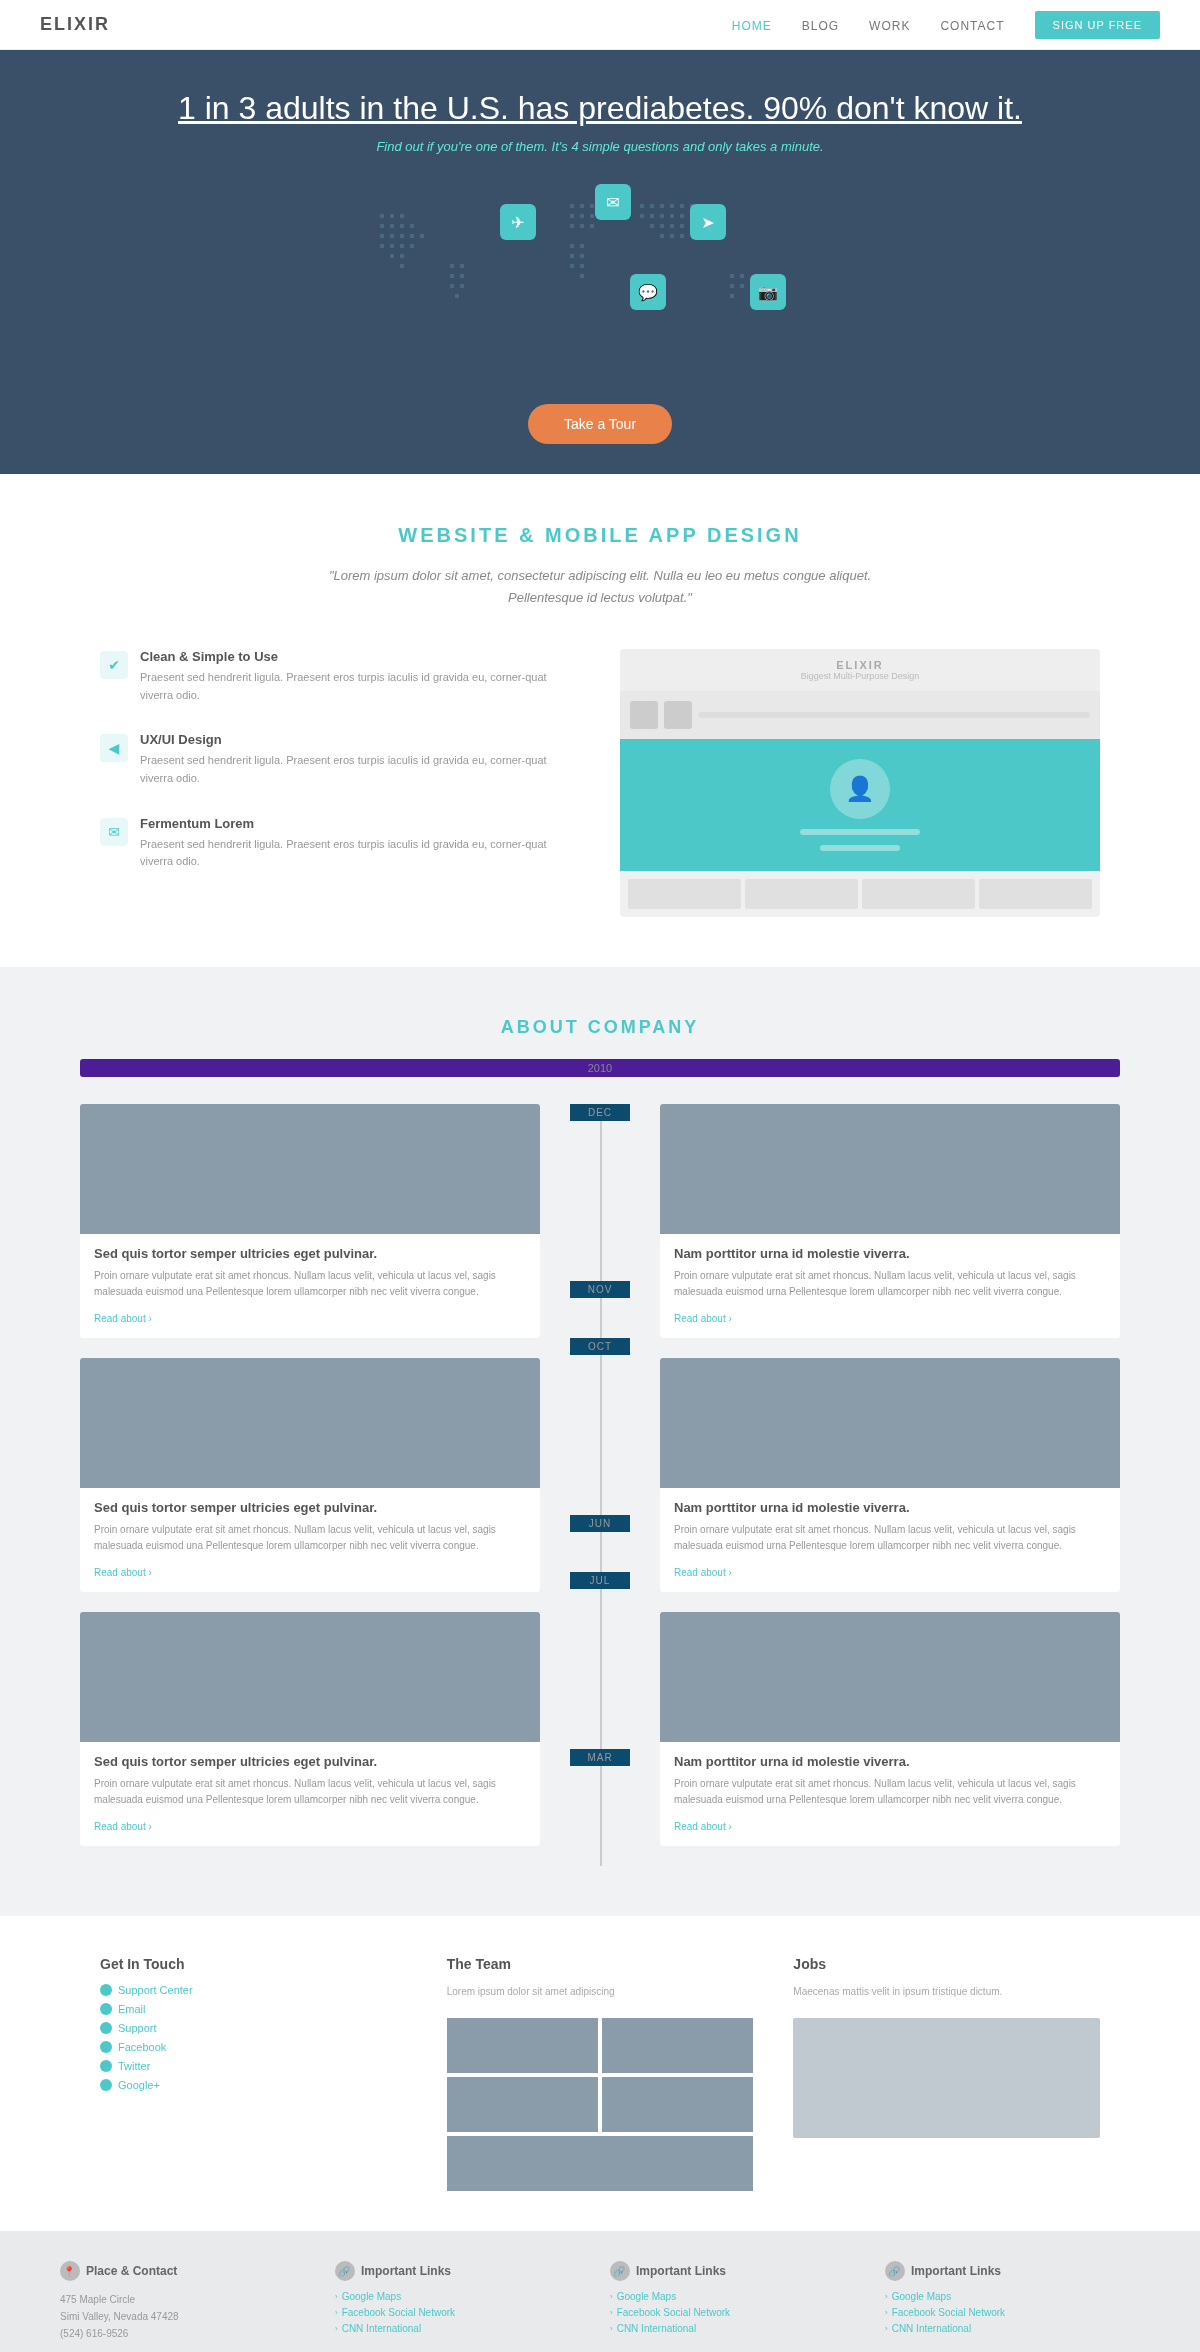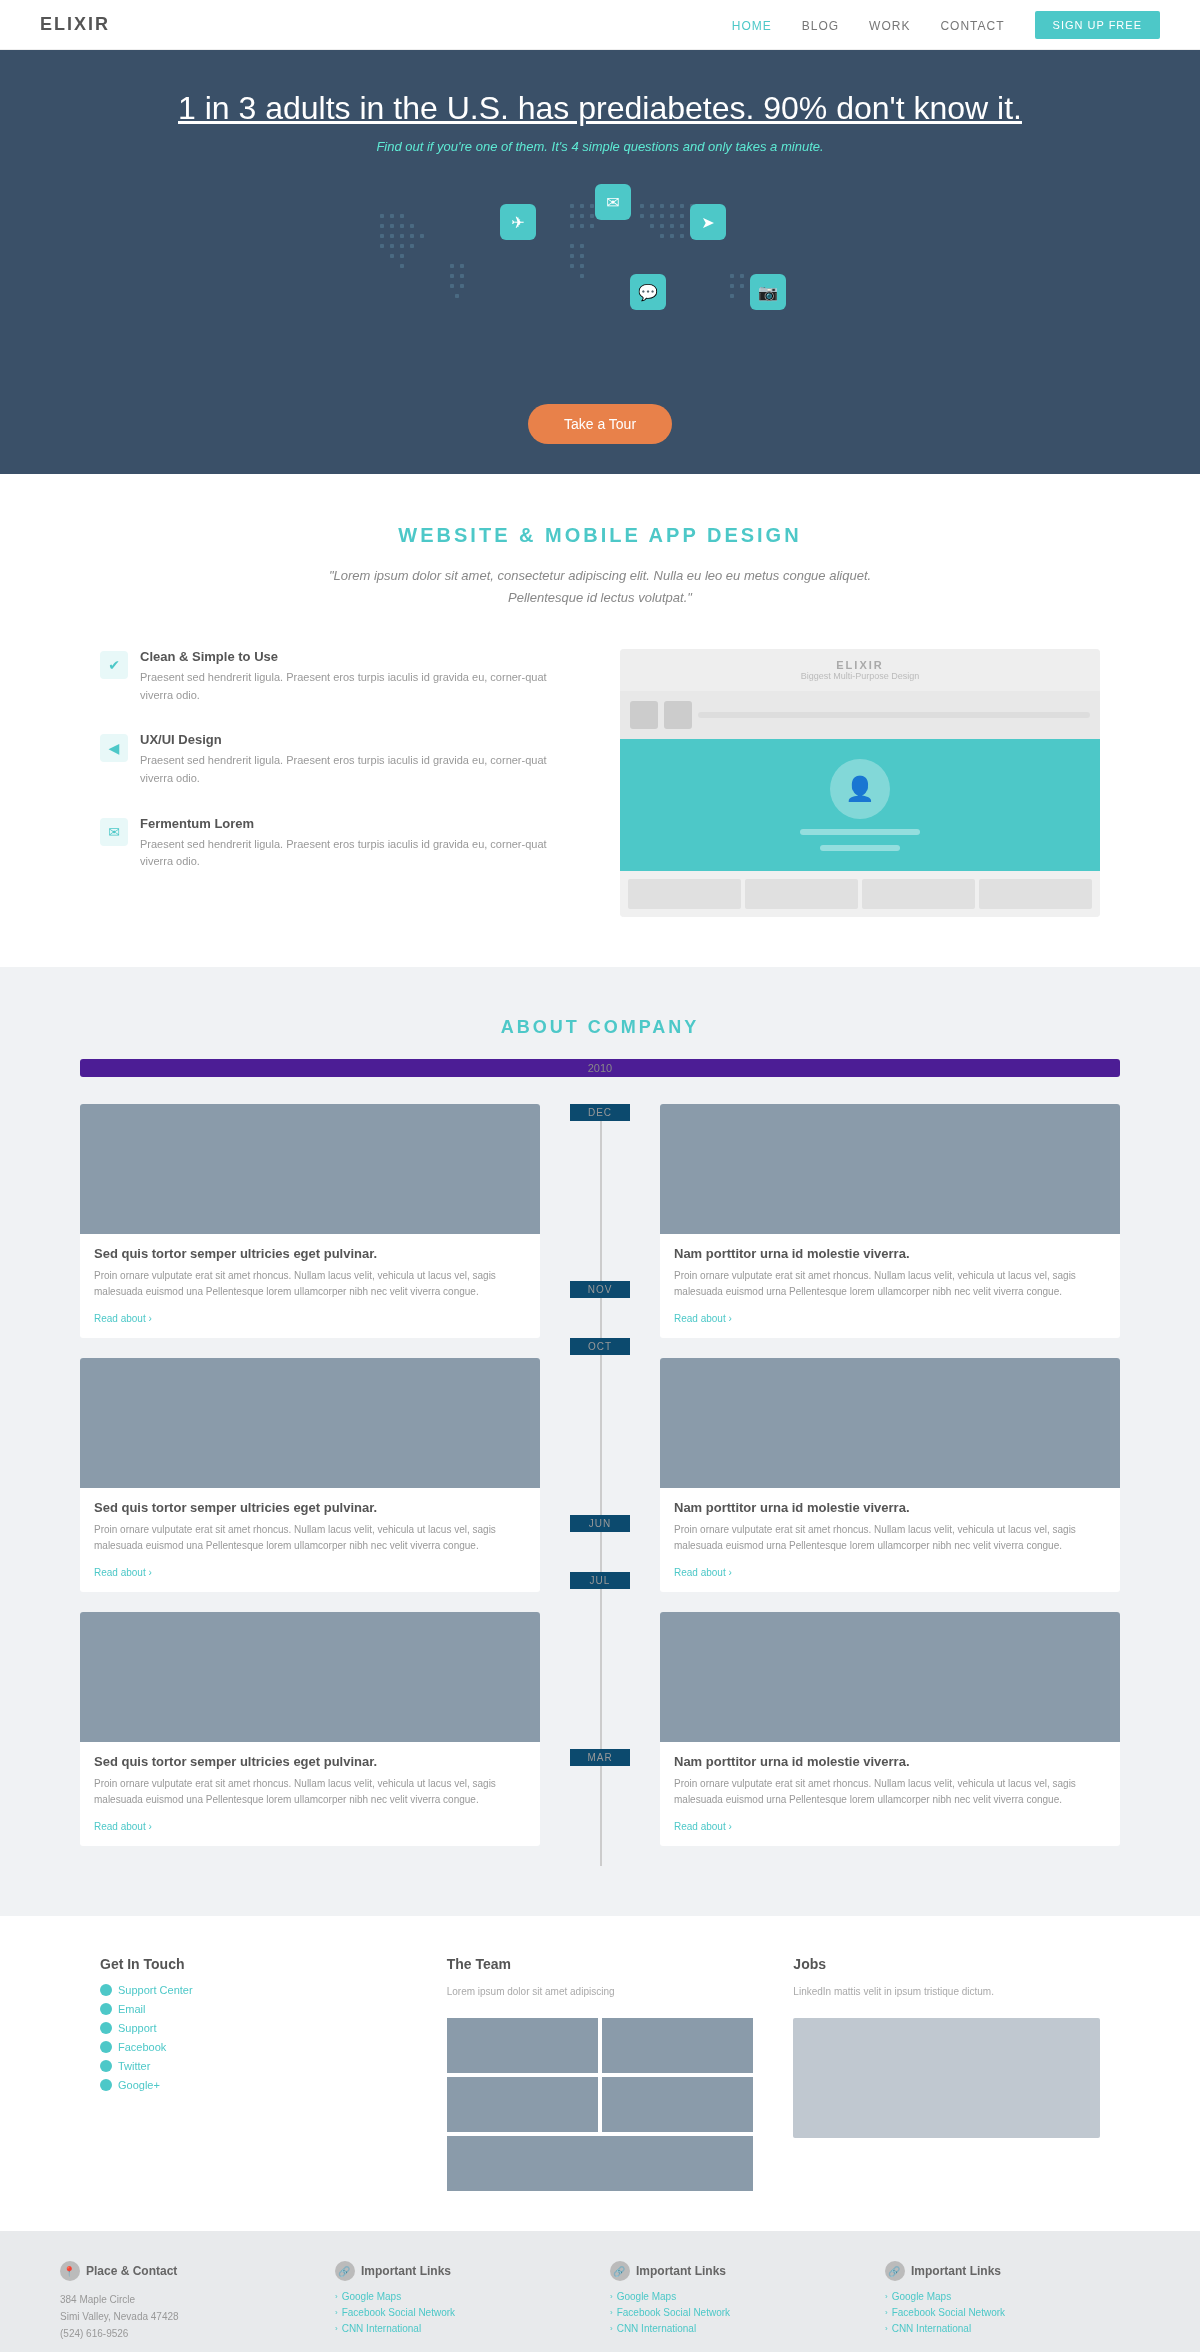--- a/index.html
+++ b/index.html
@@ -707,34 +707,34 @@
       <div class="team-cell"></div>
       <div class="team-cell"></div>
       <div class="team-cell"></div>
       <div class="team-cell"></div>
       <div class="team-cell" style="grid-column: 1 / -1;"></div>
     </div>
   </div>
 
   <div class="footer-col">
     <div class="footer-col-title">Jobs</div>
-    <p class="footer-col-desc">LinkedIn mattis velit in ipsum tristique dictum.</p>
+    <p class="footer-col-desc">Maecenas mattis velit in ipsum tristique dictum.</p>
     <div class="jobs-grid"></div>
   </div>
 </div>
 
 <div class="footer-bottom">
 
   <div class="footer-bottom-col">
     <div class="footer-bottom-col-title">
       <div class="footer-bottom-icon">📍</div>
       <span>Place &amp; Contact</span>
     </div>
     <div class="footer-bottom-text">
-      <div>384 Maple Circle</div>
+      <div>475 Maple Circle</div>
       <div>Simi Valley, Nevada 47428</div>
       <div>(524) 616-9526</div>
     </div>
   </div>
 
   <div class="footer-bottom-col">
     <div class="footer-bottom-col-title">
       <div class="footer-bottom-icon">🔗</div>
       <span>Important Links</span>
     </div>

